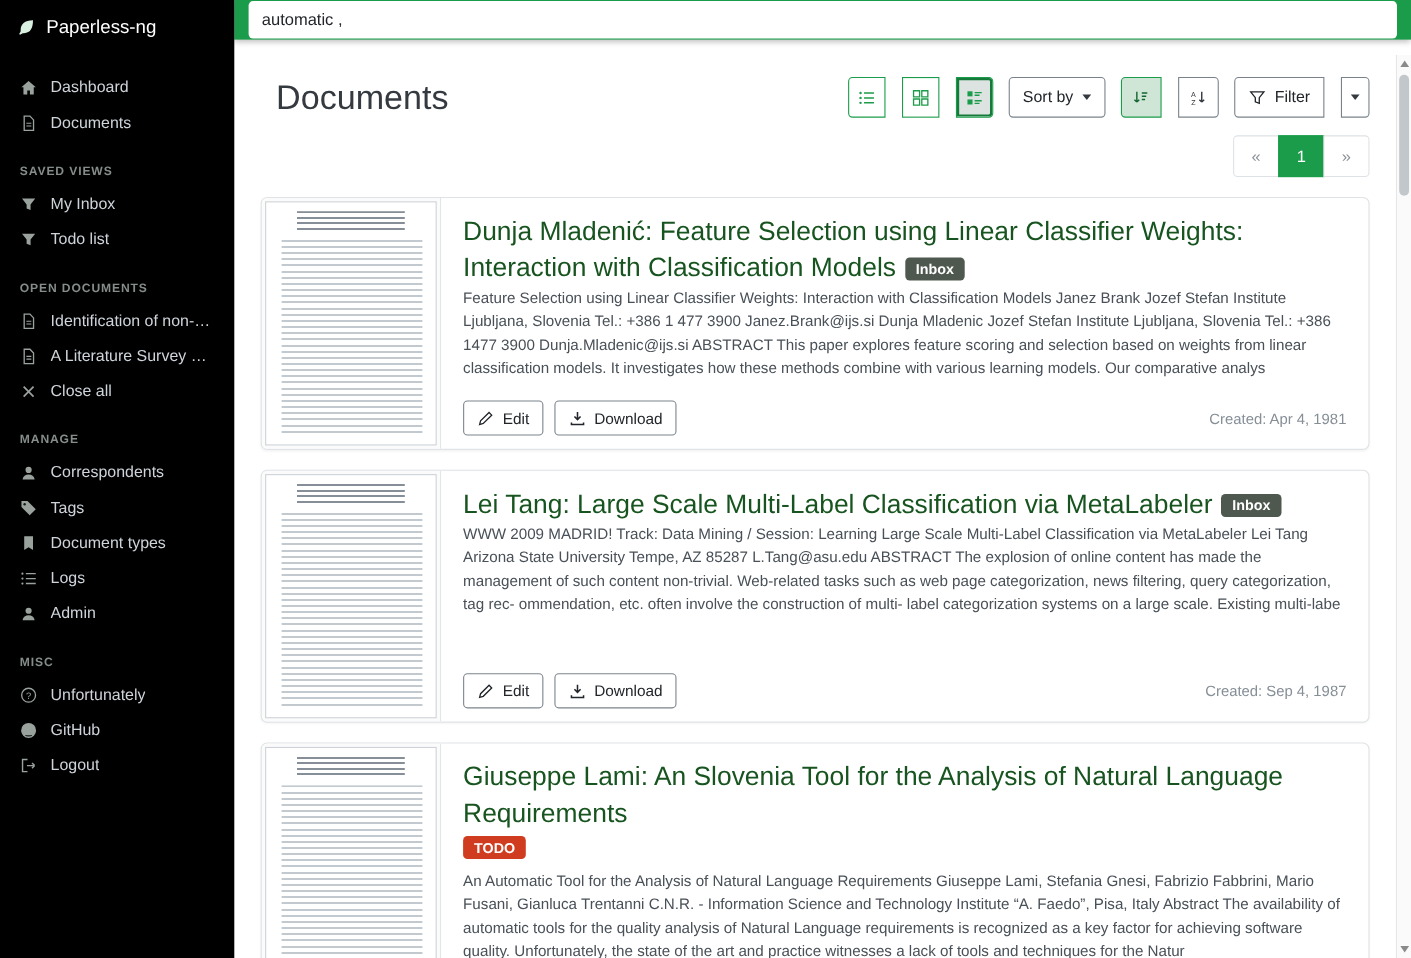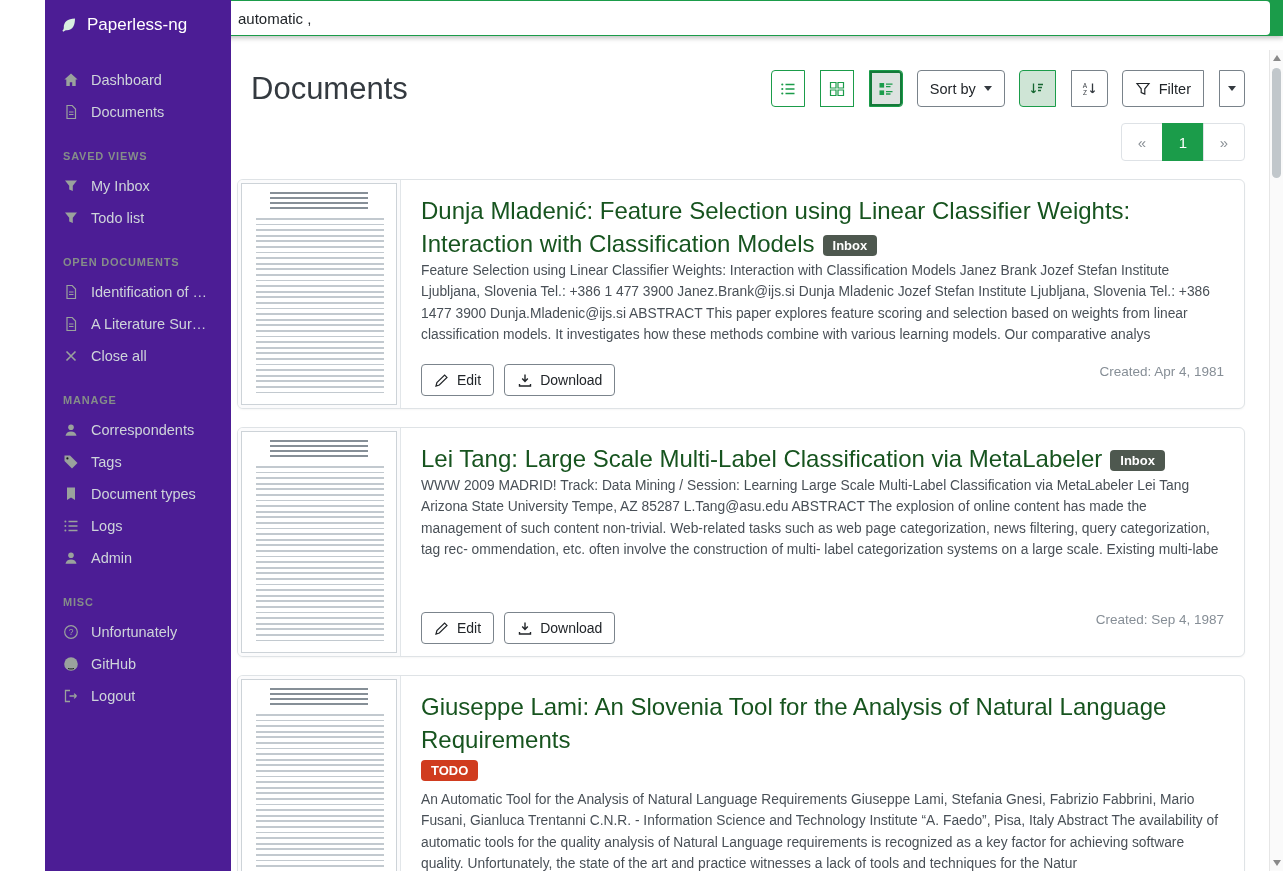--- a/index.html
+++ b/index.html
@@ -3,22 +3,22 @@
 <meta charset="utf-8">
 <style>
   * { box-sizing: border-box; margin: 0; padding: 0; }
   html,body { width:1283px; height:871px; overflow:hidden; }
   body {
     font-family: "Liberation Sans", "DejaVu Sans", sans-serif;
     background:#fff; position:relative; color:#212529;
   }
   
   .sidebar {
-    position:absolute; left:0; top:0; width:186px; height:100%;
-    background:#4c1d95; z-index:5; overflow:hidden;margin-left:45px;
+    position:absolute; left:0; top:0; width:213px; height:100%;
+    background:#000000; z-index:5; overflow:hidden;
   }
   .brand {
     height:50px; display:flex; align-items:center; gap:10px;
     padding:0 16px; color:#fff; font-size:17px; cursor:pointer;
   }
   .side-nav { padding-top:14px; }
   .side-item {
     display:flex; align-items:center; gap:12px;
     padding:8px 18px; color:#ced4da; font-size:14.5px; cursor:pointer;
     white-space:nowrap; overflow:hidden;
@@ -109,21 +109,21 @@
     font-size:24px; line-height:1.38; color:#17541f; text-decoration:none;
     margin-bottom:8px; cursor:pointer;
   }
   .badge {
     display:inline-block; padding:3px 10px; border-radius:4px; color:#fff;
     font-size:13px; font-weight:700; margin-left:8px; vertical-align:2px; cursor:pointer;
   }
   .badge-inbox { background:#4e584f;text-align:center; }
   .badge-todo { background:#d03c1f; }
   .snippet { font-size:13.8px; line-height:1.54; color:#495057; }
-  .card-foot { display:flex; align-items:flex-start; justify-content:space-between; margin-top:auto; padding-top:12px; }
+  .card-foot { display:flex; align-items:center; justify-content:space-between; margin-top:auto; padding-top:12px; }
   .doc-actions { display:flex; gap:10px; }
   .sbtn {
     height:32px; display:inline-flex; align-items:center; gap:7px;
     background:#fff; border:1px solid #7b848c; border-radius:4px;
     padding:0 12px; font-size:14px; color:#212529; cursor:pointer; font-family:inherit;
   }
   .created { font-size:13.5px; color:#868e96; }
   
   .scrollbar {
     position:absolute; right:0; top:50px; bottom:0; width:14px;

